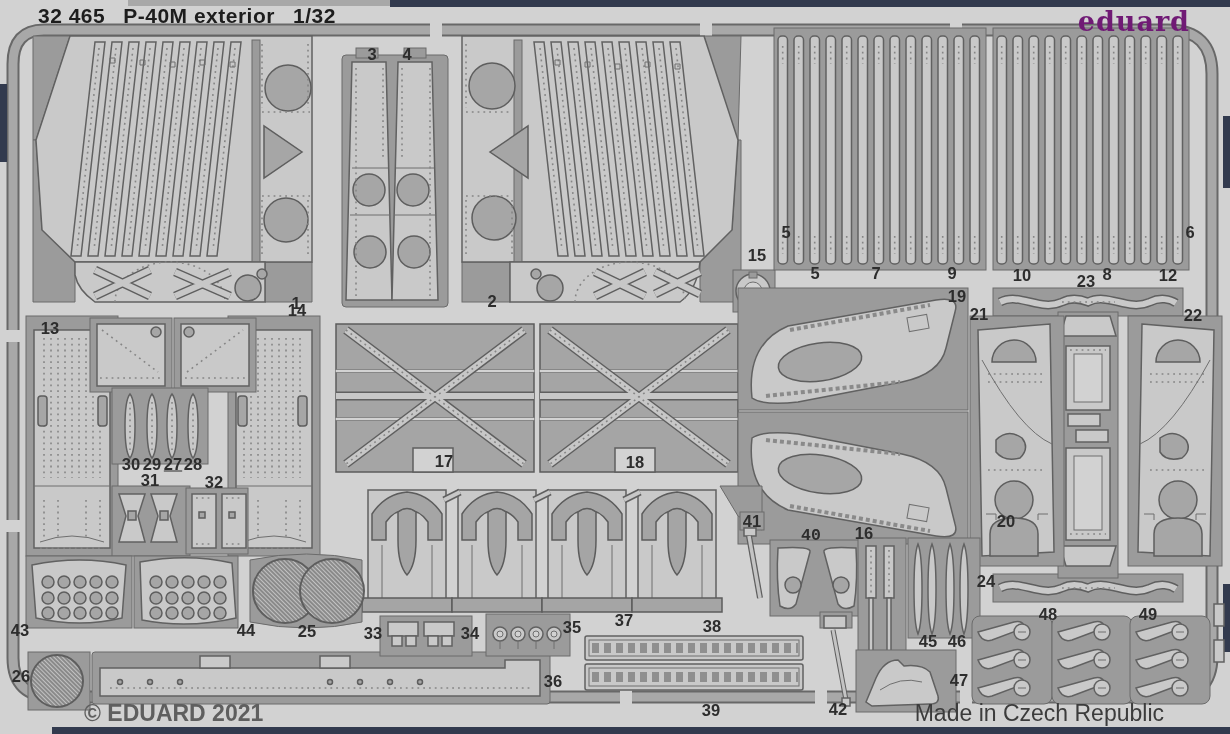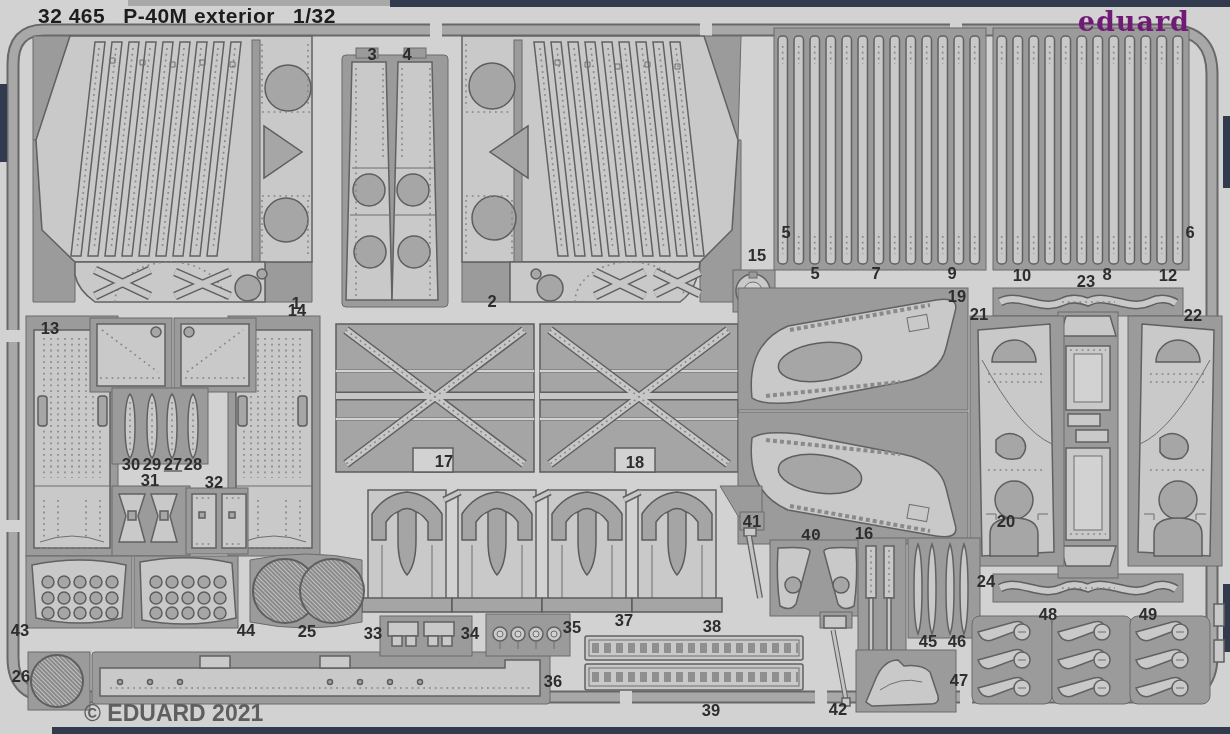--- a/index.html
+++ b/index.html
@@ -563,20 +563,21 @@
     <rect x="1214" y="604" width="10" height="22" class="lp"></rect>
     <rect x="1214" y="640" width="10" height="22" class="lp"></rect>
   </g>
 </svg>
 
 <div class="hdr">
   <span>32 465</span><span>P-40M exterior</span><span>1/32</span>
 </div>
 <div class="brand">eduard</div>
 <div class="copy">© EDUARD 2021</div>
+<div class="madein">Made in Czech Republic</div>
 
 <div class="plabels">
 
 <span class="plabel" style="left: 296px; top: 303px;">1</span>
       <span class="plabel" style="left: 492px; top: 301px;">2</span>
       <span class="plabel" style="left: 372px; top: 54px;">3</span>
       <span class="plabel" style="left: 407px; top: 54px;">4</span>
       <span class="plabel" style="left: 786px; top: 232px;">5</span>
       <span class="plabel" style="left: 1190px; top: 232px;">6</span>
       <span class="plabel" style="left: 876px; top: 273px;">7</span>

